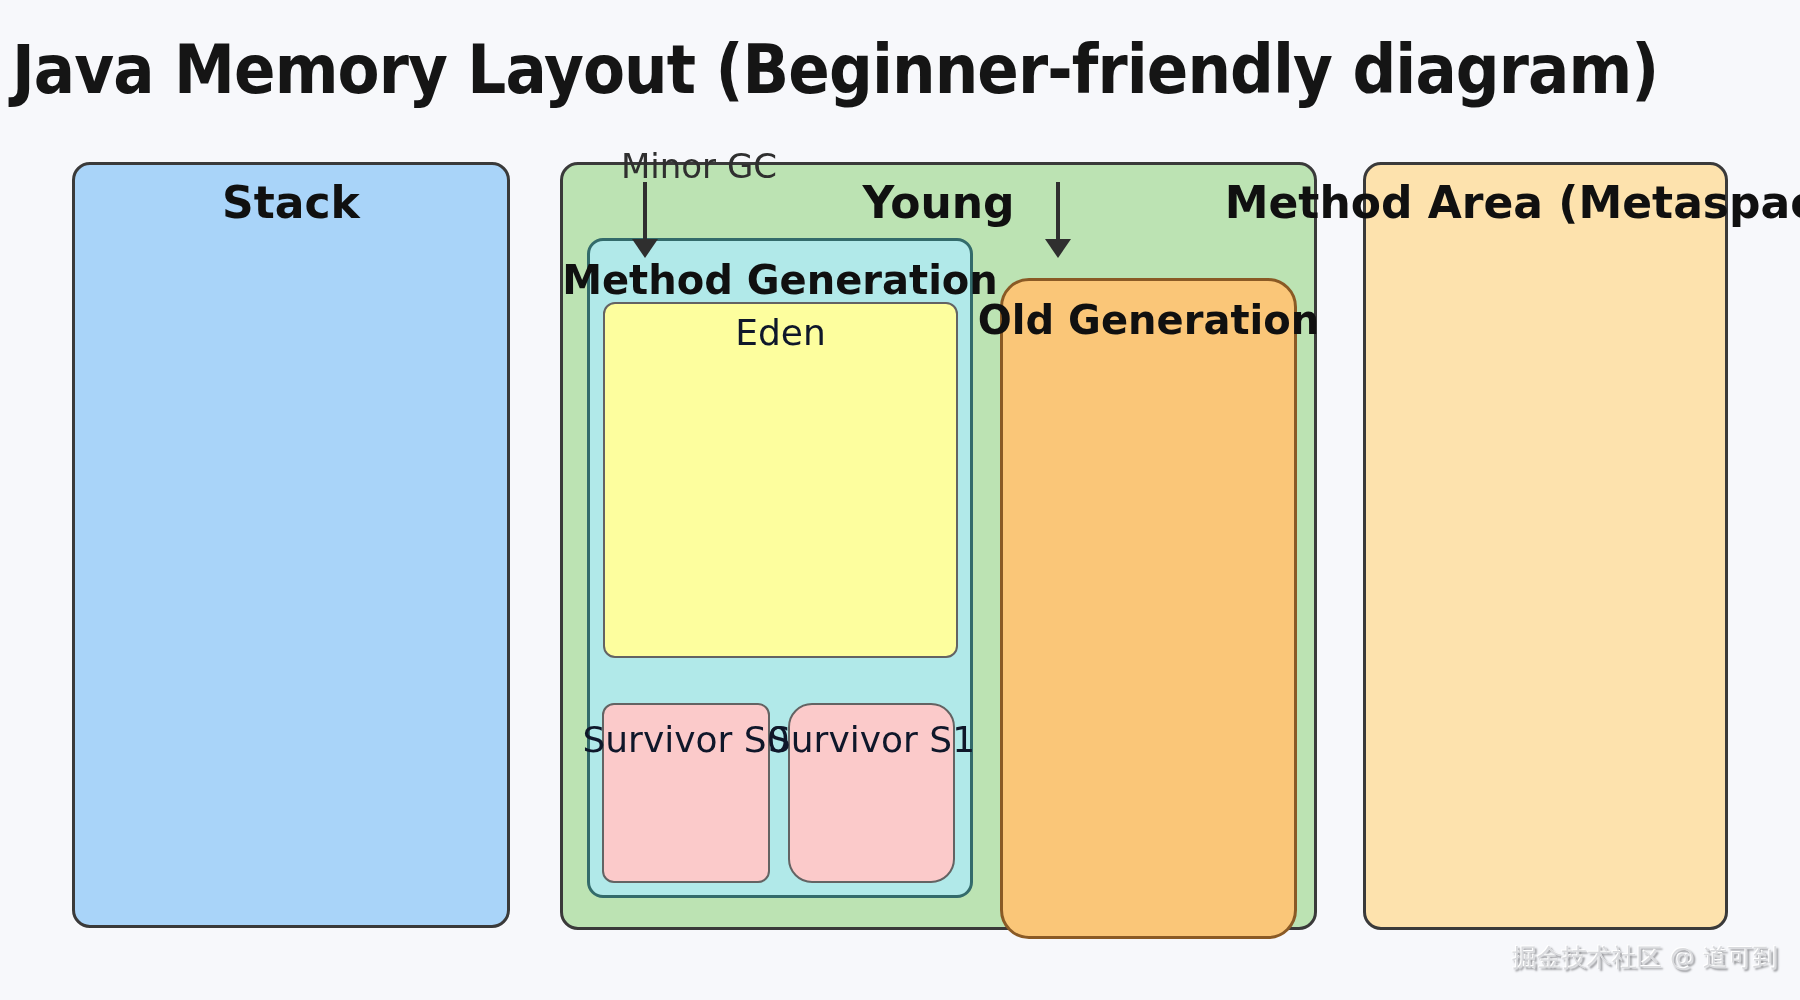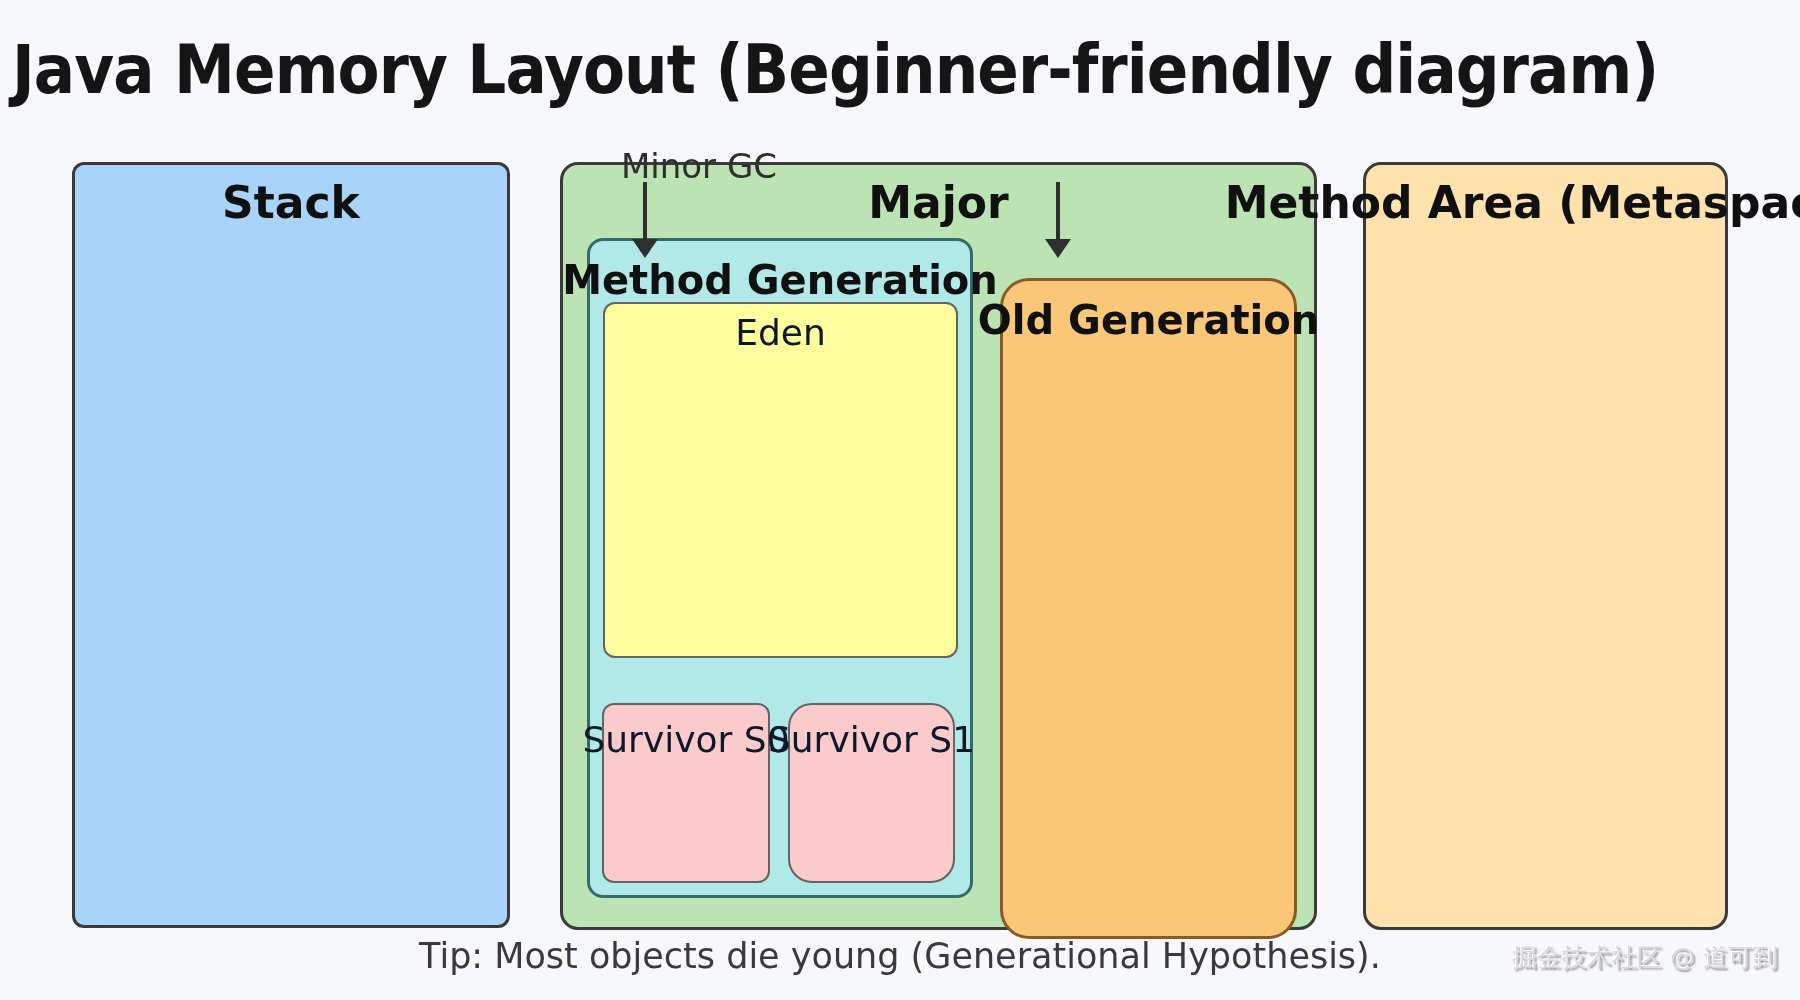--- a/index.html
+++ b/index.html
@@ -15,21 +15,21 @@
   #canvas{position:relative;width:1800px;height:1000px;overflow:hidden;background:var(--bg);}
 
   h1{
     position:absolute;left:12px;top:30px;font-size:68px;font-weight:bold;
     color:var(--title-color);white-space:nowrap;letter-spacing:-1px;
     transform:scaleX(0.90);transform-origin:left top;
   }
 
   .box{position:absolute;}
   #stack-box{left:72px;top:162px;width:438px;height:766px;background:var(--stack-fill);
-    border:3px solid var(--outer-border);border-radius:12px;}
+    border:3px solid var(--outer-border);border-radius:18px;}
   #heap-box{left:560px;top:162px;width:757px;height:768px;background:var(--heap-fill);
     border:3px solid var(--outer-border);border-radius:18px;}
   #method-box{left:1363px;top:162px;width:365px;height:768px;background:var(--method-fill);
     border:3px solid var(--outer-border);border-radius:18px;}
   #young-box{left:587px;top:238px;width:386px;height:660px;background:var(--young-fill);
     border:3px solid var(--young-border);border-radius:16px;}
   #old-box{left:1000px;top:238px;width:297px;height:661px;background:var(--old-fill);
     border:3px solid var(--old-border);border-radius:29px;margin-top:40px;}
   #eden-box{left:603px;top:302px;width:355px;height:356px;background:var(--eden-fill);
     border:2px solid var(--cell-border);border-radius:12px;}
@@ -73,21 +73,21 @@
 
 <div id="canvas">
 
   <h1>Java Memory Layout (Beginner-friendly diagram)</h1>
 
   <div id="stack-box" class="box">
     <div class="region-title">Stack</div>
   </div>
 
   <div id="heap-box" class="box">
-    <div class="region-title">Major</div>
+    <div class="region-title">Young</div>
   </div>
 
   <div id="young-box" class="box">
     <div class="subregion-title">Method Generation</div>
   </div>
 
   <div id="eden-box" class="box">
     <div class="cell-title">Eden</div>
   </div>
 
@@ -111,16 +111,15 @@
   <div class="arrow" id="minor-gc-arrow">
     <div class="arrow-line"></div>
     <div class="arrow-head"></div>
   </div>
 
   <div class="arrow" id="major-gc-arrow">
     <div class="arrow-line"></div>
     <div class="arrow-head"></div>
   </div>
 
-  <div id="tip-text">Tip: Most objects die young (Generational Hypothesis).</div>
   <div id="watermark">掘金技术社区 @ 道可到</div>
 
 </div>
 
 </body></html>

